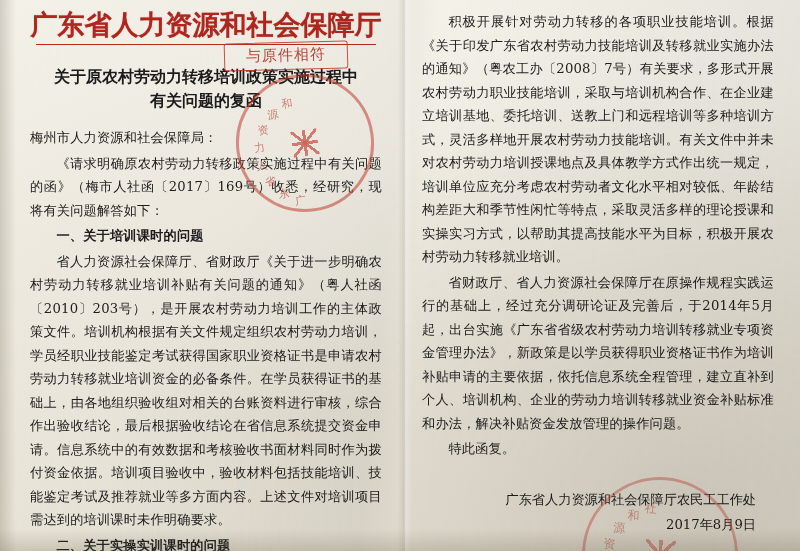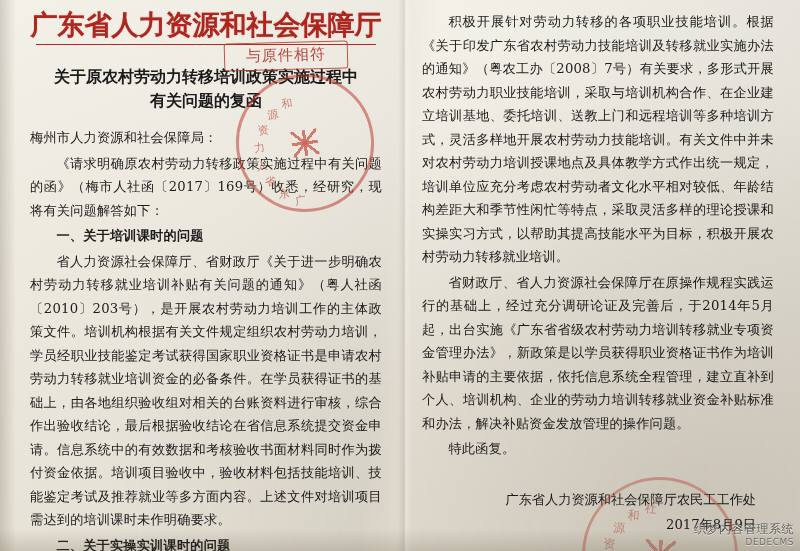--- a/index.html
+++ b/index.html
@@ -294,17 +294,13 @@
       <div>广东省人力资源和社会保障厅农民工工作处</div>
       <div>2017年8月9日</div>
     </div>
   </div>
 
   <div class="fold"></div>
   <div class="paper-shade"></div>
   <div class="edge-dark-left"></div>
   <div class="edge-dark-bottom"></div>
 
-  <div class="watermark">
-    <span>织梦内容管理系统</span>
-    <span class="mark-sub">DEDECMS</span>
-  </div>
 </div>
 
 </body></html>

